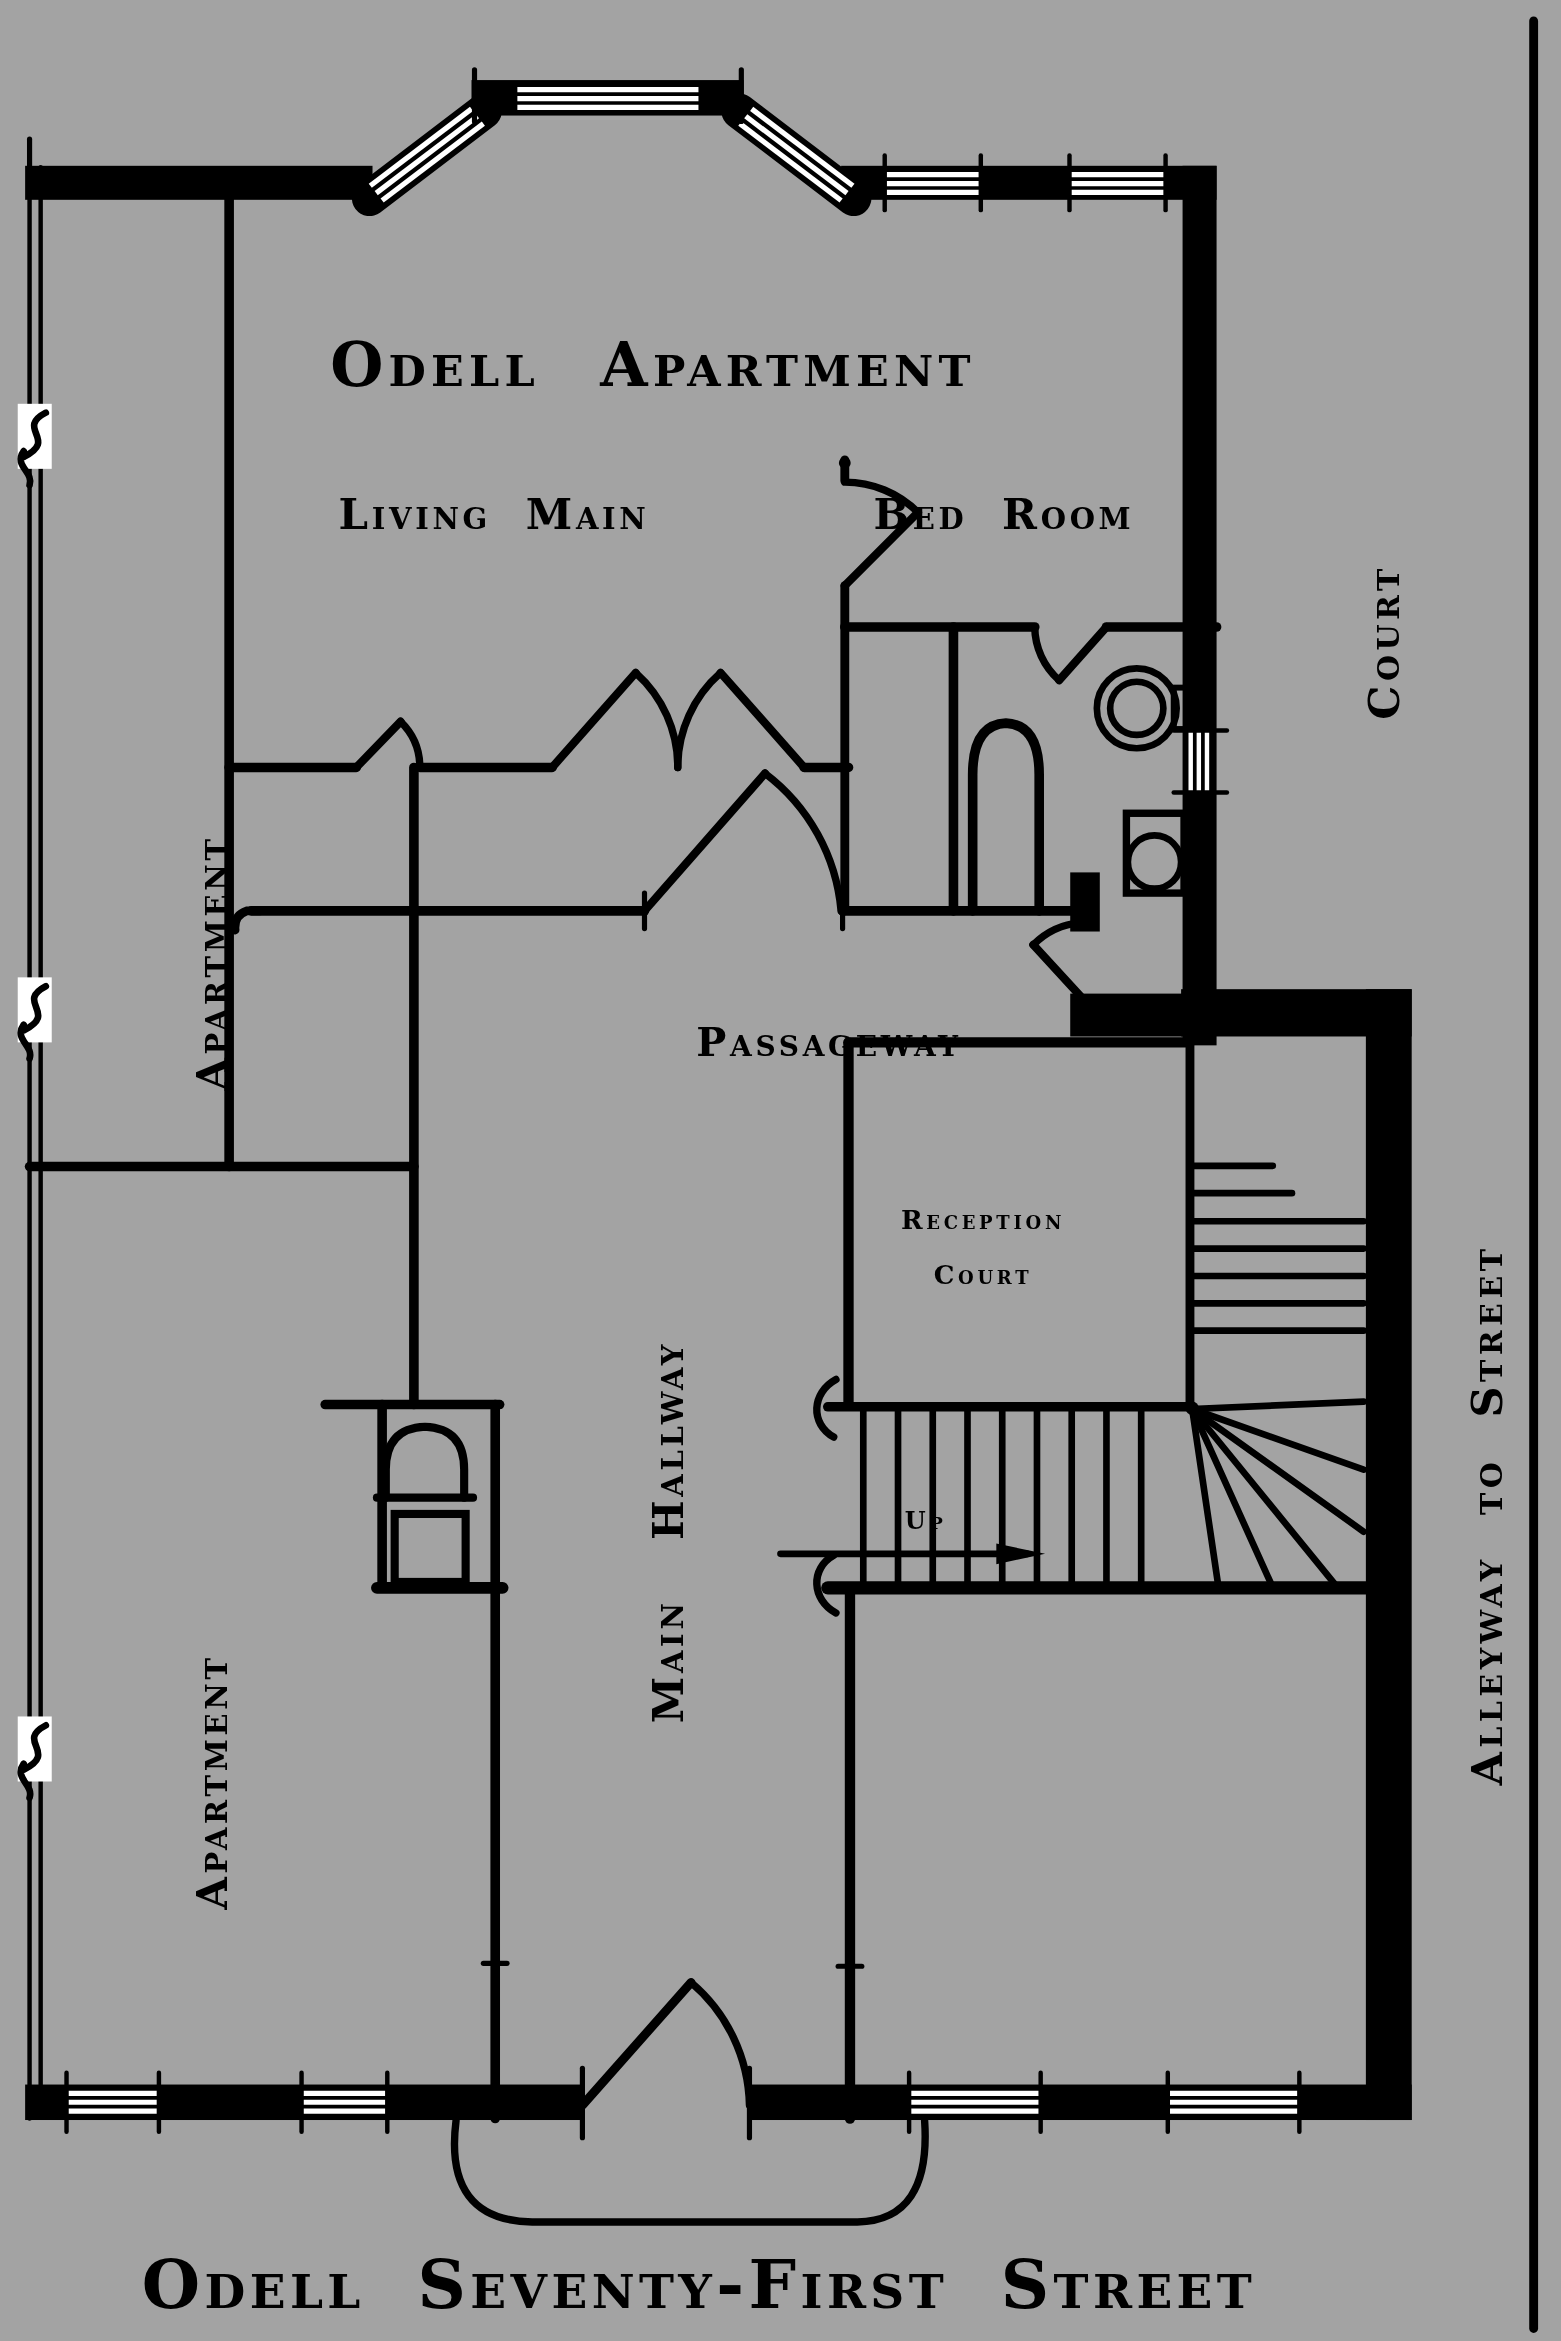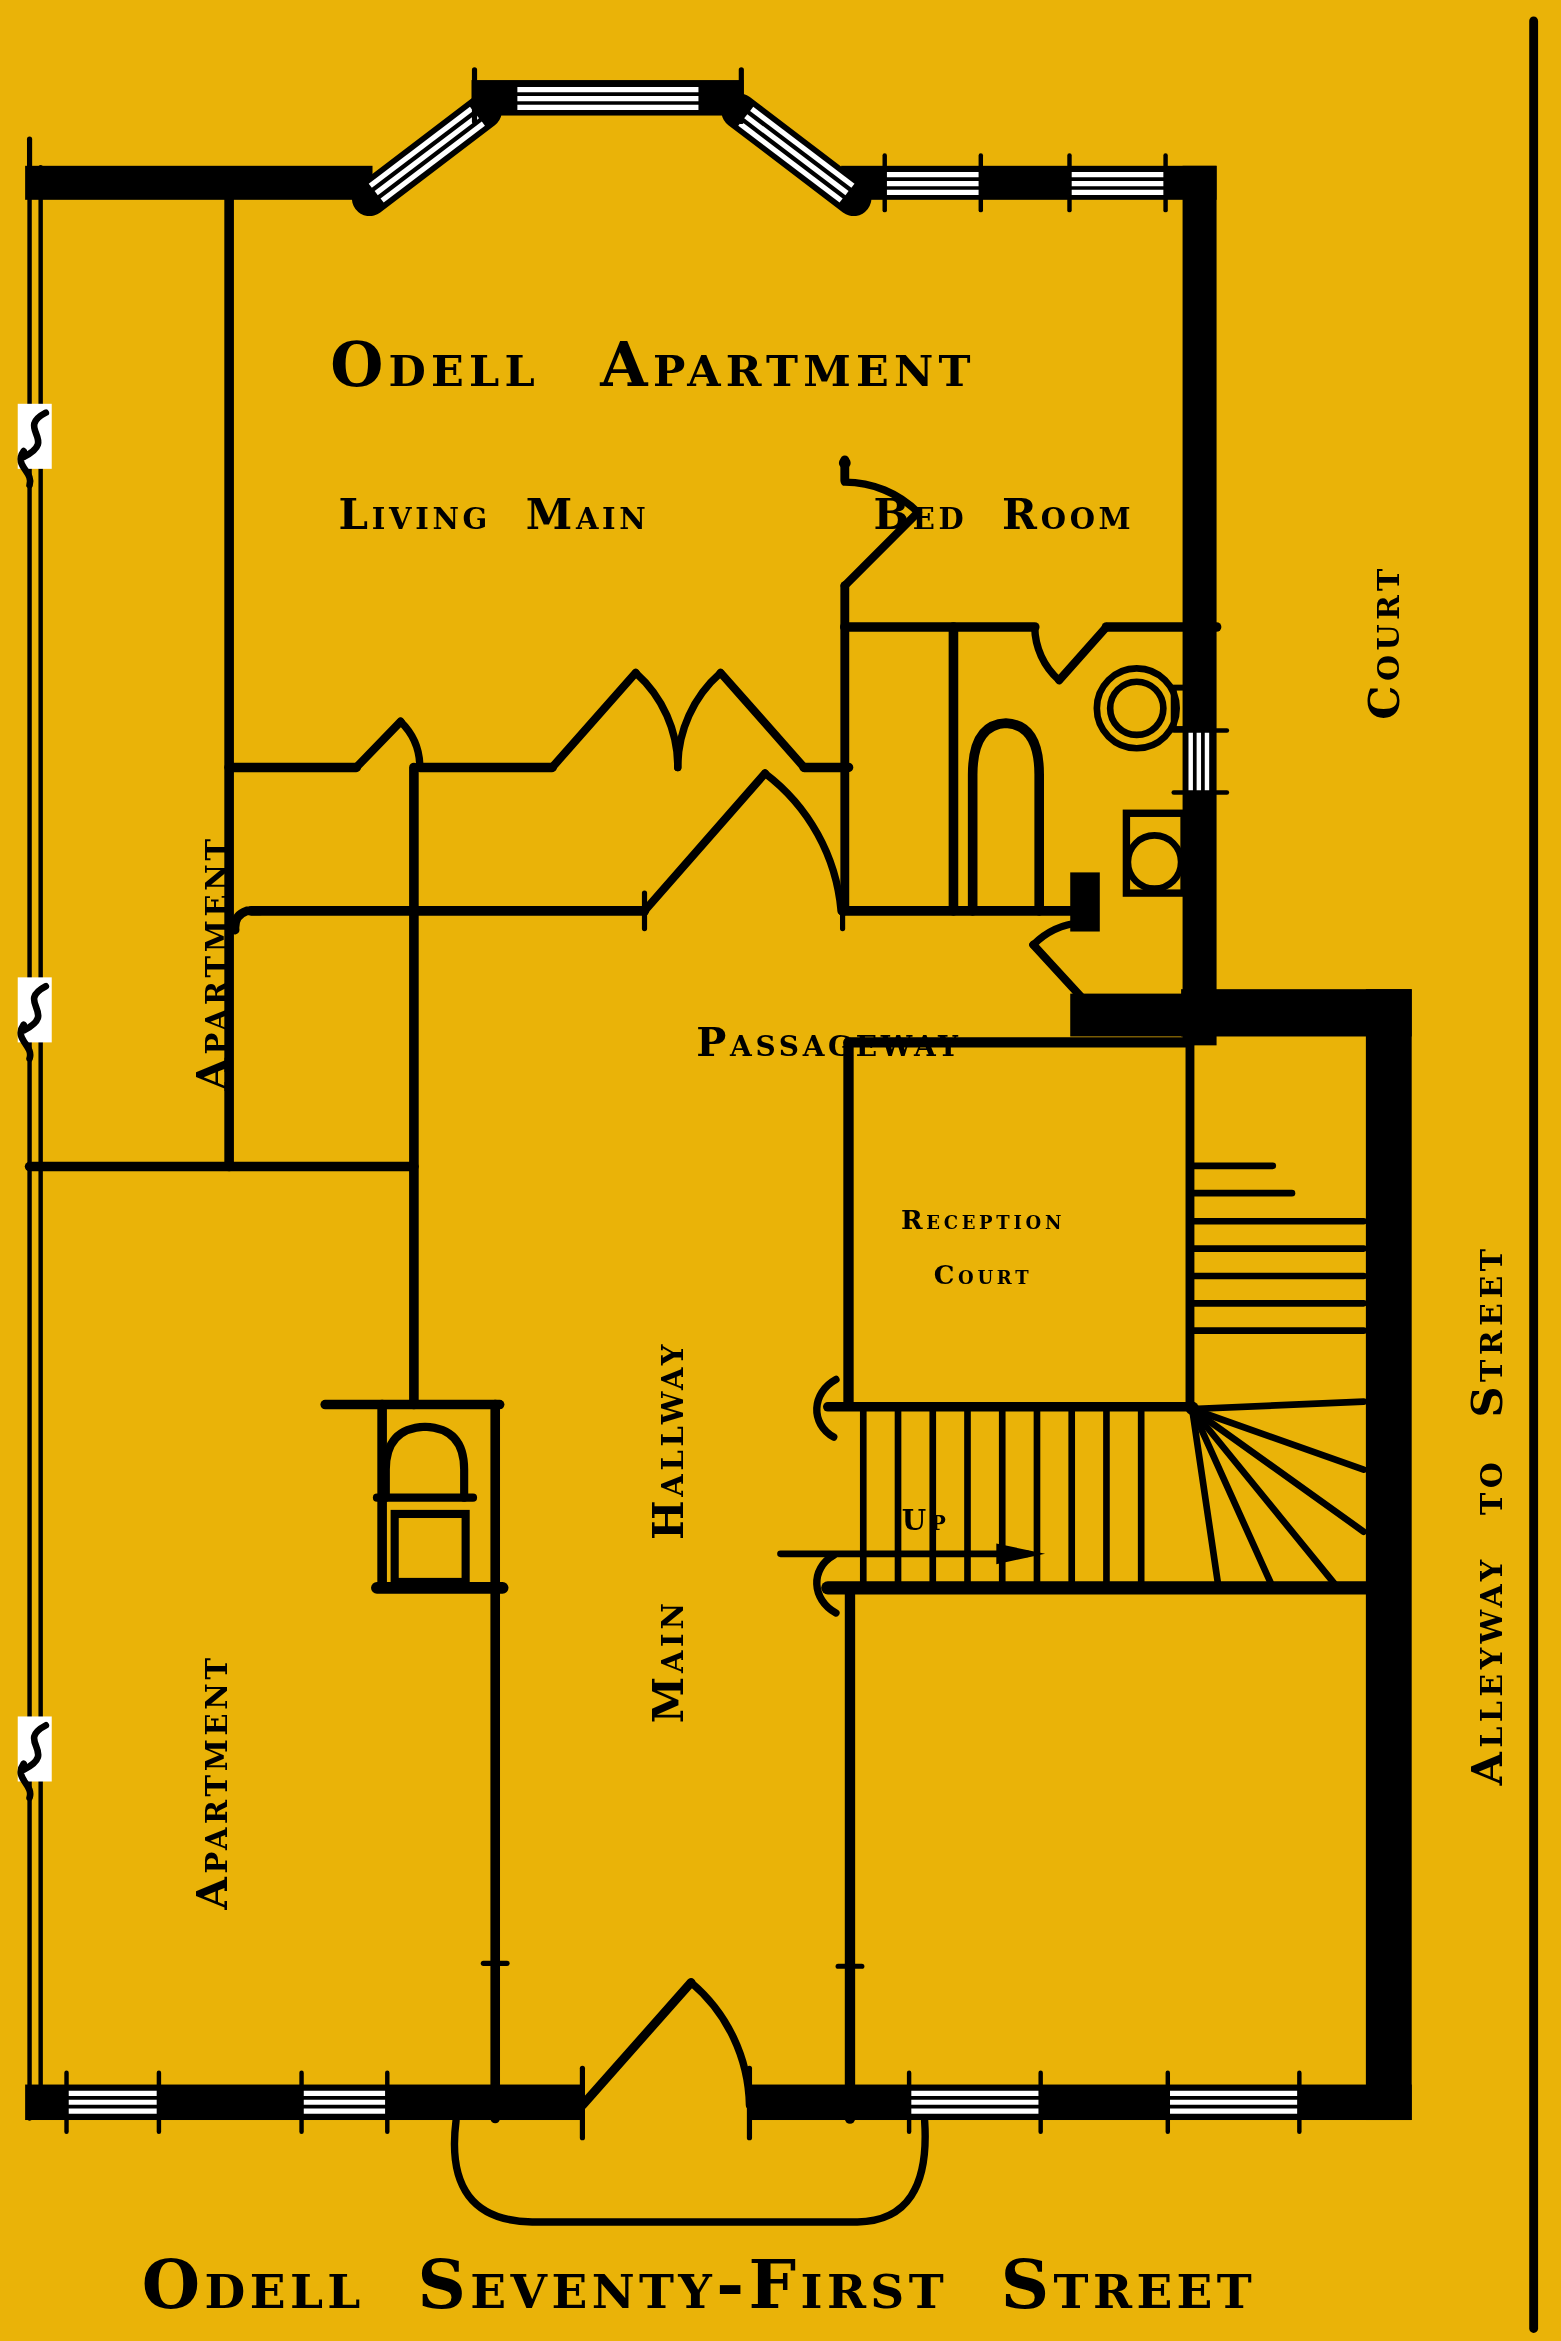--- a/index.html
+++ b/index.html
@@ -1,27 +1,27 @@
 <!DOCTYPE html>
 <html style="font-size:12px"><head>
 <meta charset="utf-8">
 <title>Floor Plan</title>
 <style>
   html,body{margin:0;padding:0;background:#ffffff;}
-  .plan{position:relative;width:1561px;height:2342px;background:#eab308;overflow:hidden;
+  .plan{position:relative;width:1561px;height:2342px;background:#a3a3a3;overflow:hidden;
         font-family:"DejaVu Serif",serif;}
   .plan svg{position:absolute;left:0;top:0;width:1561px;height:2342px;}
   .lbl{position:absolute;transform:translate(-50%,-50%);color:#000;
        font-variant:small-caps;font-weight:700;white-space:nowrap;
        letter-spacing:3px;line-height:1;}
   .lbl.rot{transform:translate(-50%,-50%) rotate(-90deg);}
   .lbl .line{display:block;text-align:center;line-height:2.1;}
   .t-title{font-size:61px;letter-spacing:5.2px;word-spacing:34px;}
   .t-room{font-size:42px;letter-spacing:3.7px;word-spacing:16.3px;}
-  .t-small{font-size:28px;letter-spacing:4.4px;}
+  .t-small{font-size:24px;letter-spacing:4.4px;}
   .t-street{font-size:67px;letter-spacing:4.4px;word-spacing:25px;}
   .t-side{font-size:43px;letter-spacing:4.4px;word-spacing:21px;}
   .ln{stroke:#000;fill:none;stroke-linecap:round;}
   .blk{fill:#000;stroke:none;}
   .wn{stroke:#fff;fill:none;stroke-linecap:butt;}
 </style>
 </head>
 <body>
 
 <div class="plan">

